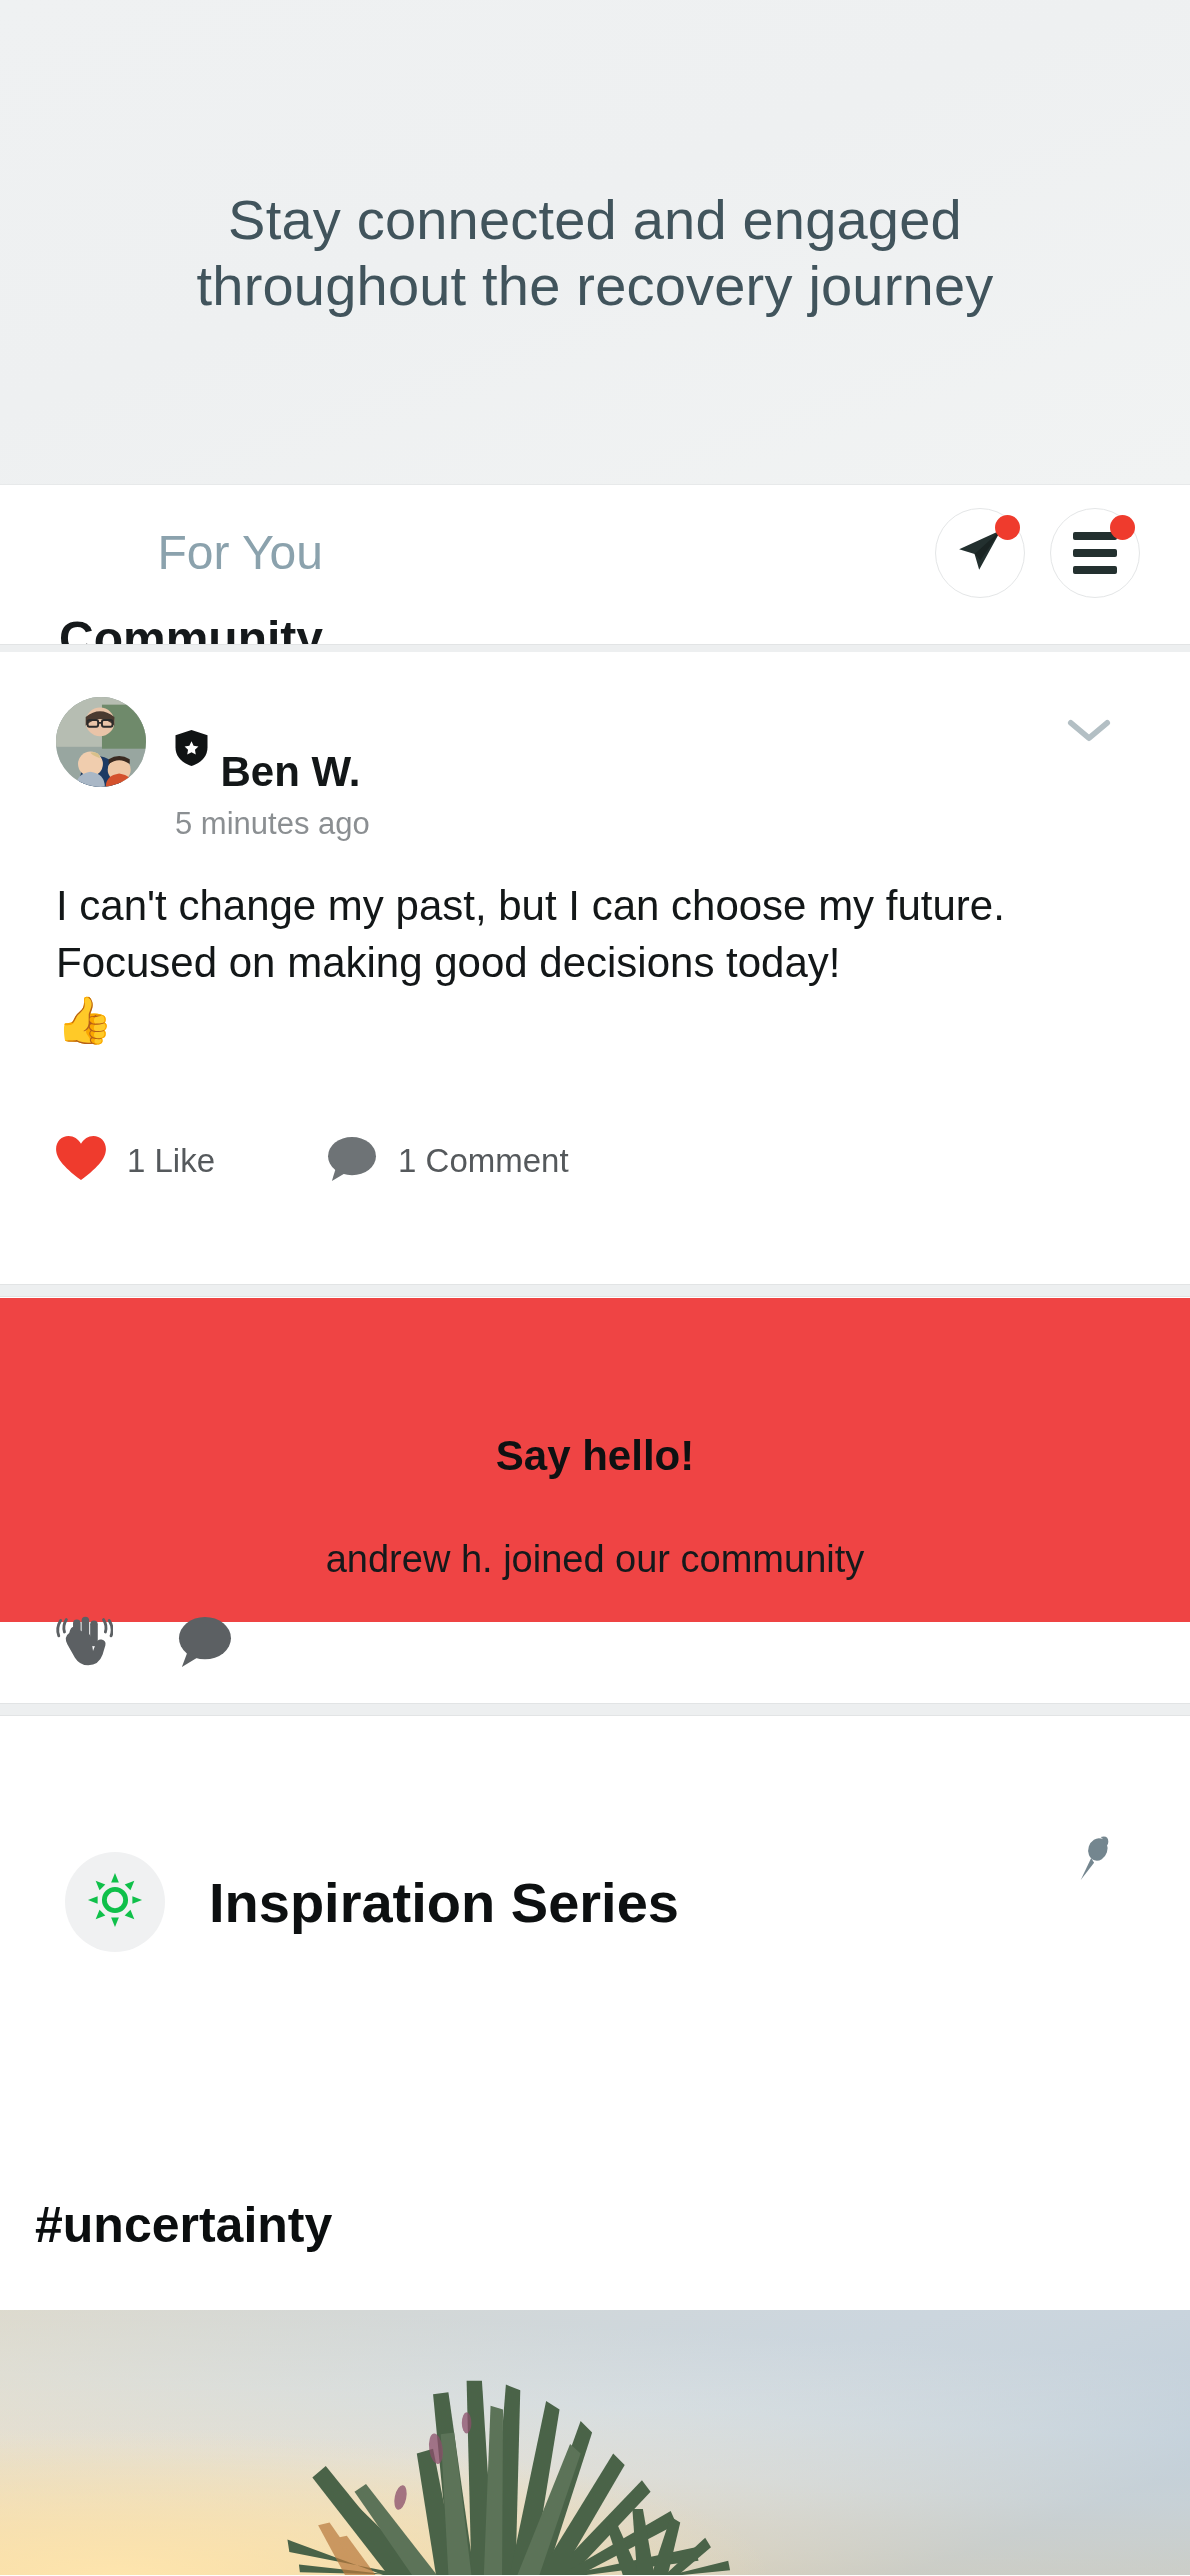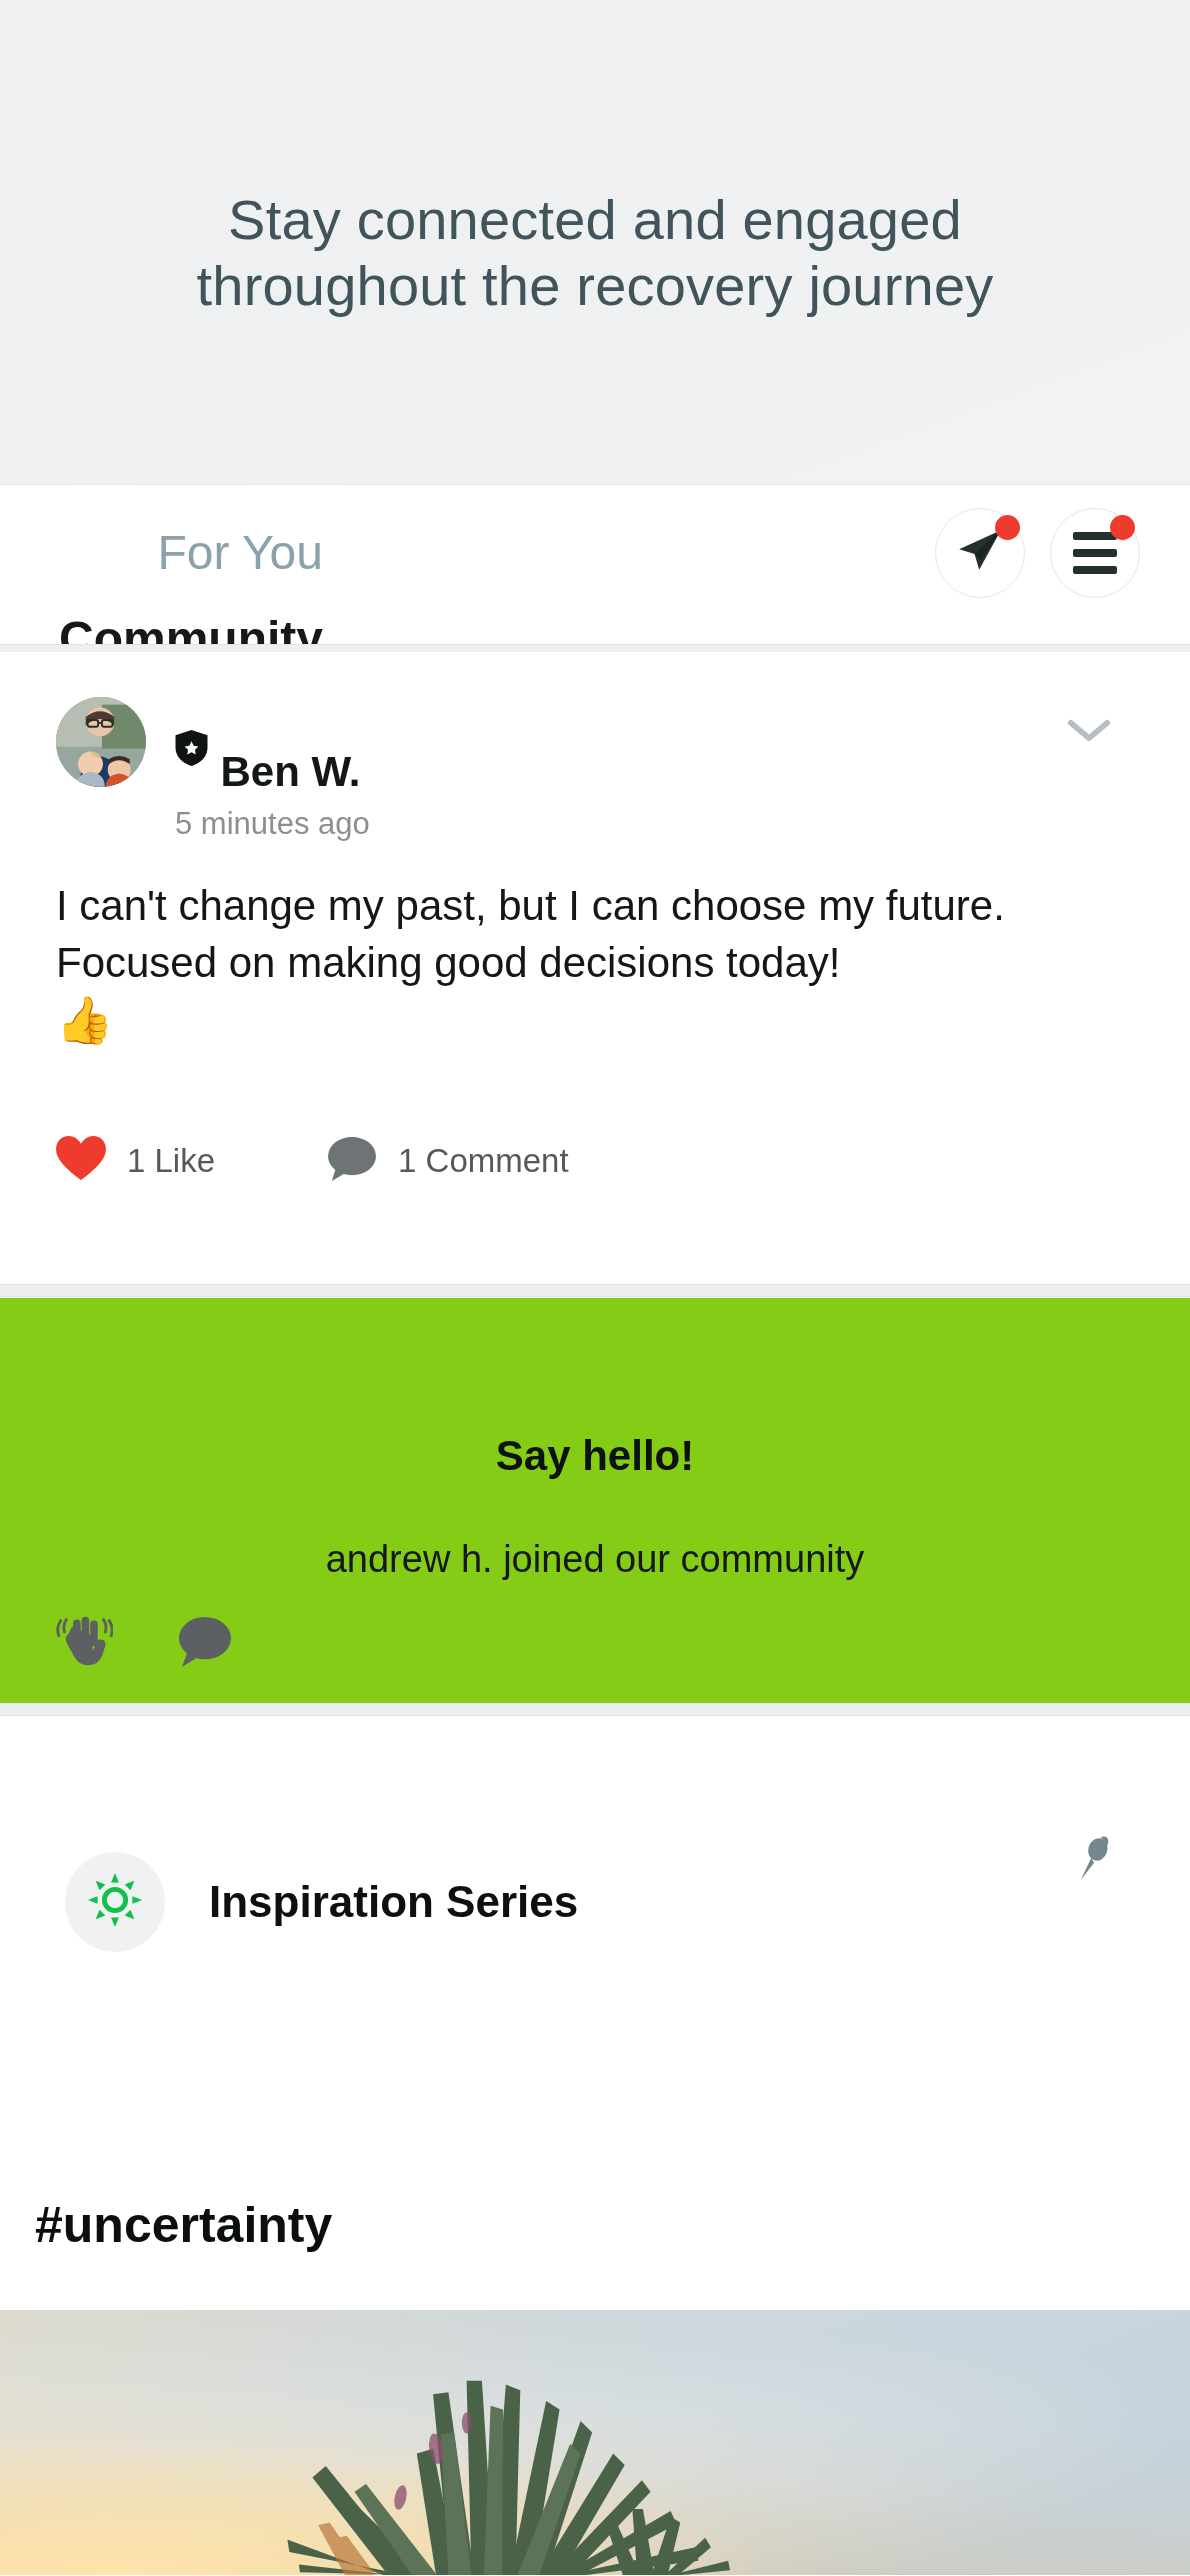--- a/index.html
+++ b/index.html
@@ -179,21 +179,21 @@
     align-items: center;
     gap: 21px;
     cursor: pointer;
   }
   .action-label {
     font-size: 33px;
     color: #55595c;
   }
 
   
-  .hello { position: absolute; top: 1298px; left: 0; width: 1190px; height: 405px; background:#84cc16; }
+  .hello { position: absolute; top: 1298px; left: 0; width: 1190px; height: 324px; background:#ef4444; }
   .hello-title {
     position: absolute;
     top: 134px; left: 0;
     width: 1190px;
     text-align: center;
     font-size: 42px;
     font-weight: 700;
     color: #0e1112;
   }
   .hello-sub {
@@ -224,21 +224,21 @@
   .series-avatar {
     width: 100px; height: 100px;
     border-radius: 50%;
     background: #f0f1f2;
     display: flex;
     align-items: center;
     justify-content: center;
     flex: none;
   }
   .series-title {
-    font-size: 44px;
+    font-size: 56px;
     font-weight: 700;
     color: #0d1011;
   }
   .pin-icon {
     position: absolute;
     top: 117px; right: 75px;
     cursor: pointer;
   }
   .hashtag {
     position: absolute;

